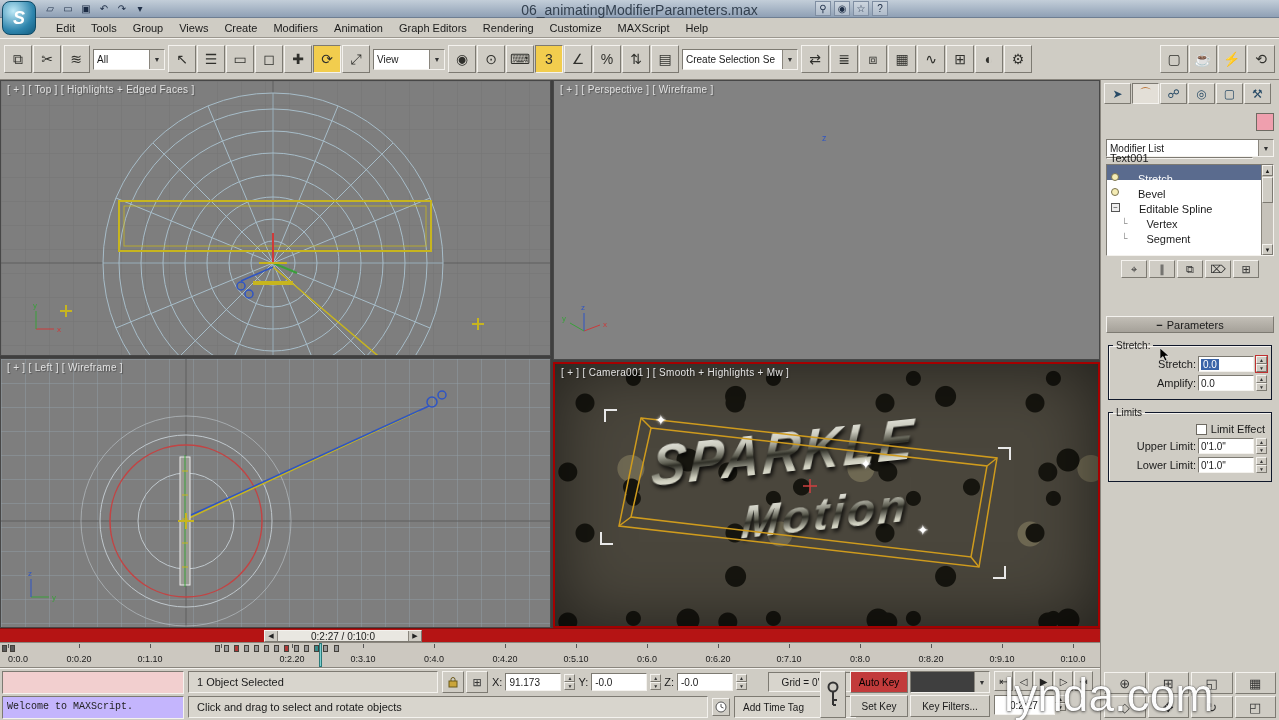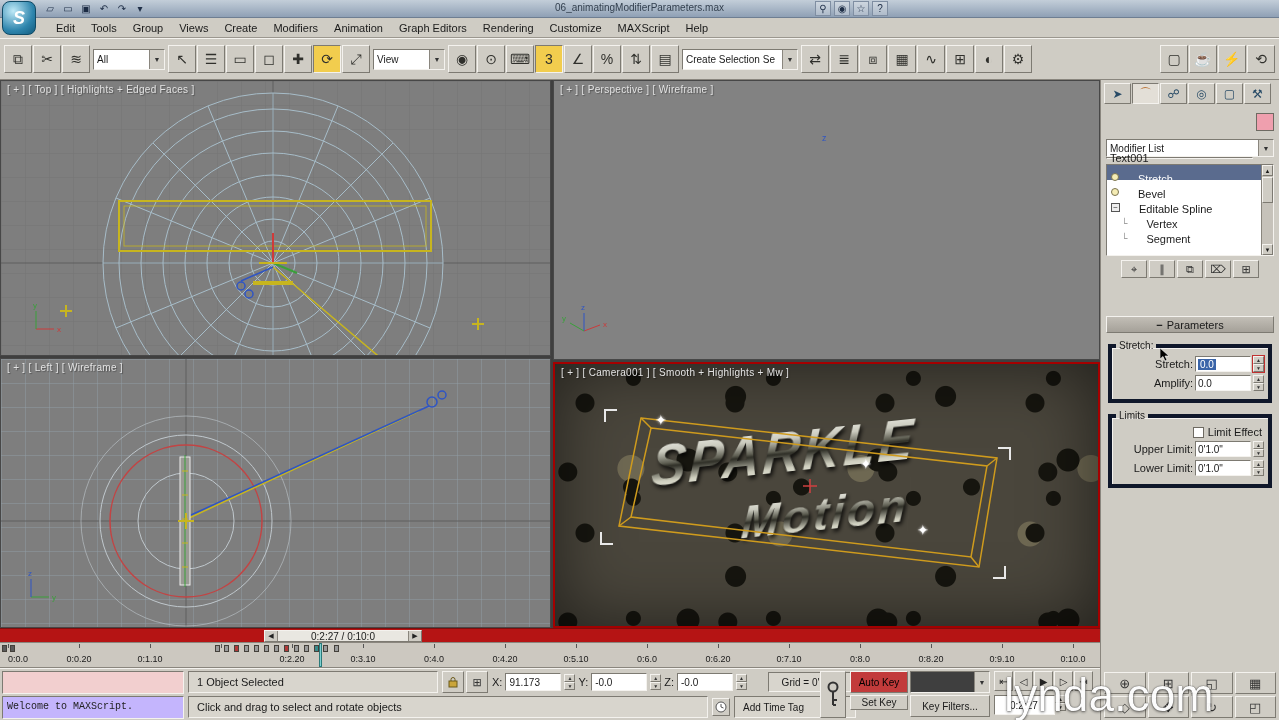--- a/index.html
+++ b/index.html
@@ -9,21 +9,21 @@
   
   .titlebar{position:absolute;left:0;top:0;width:1279px;height:18px;background:linear-gradient(#c3ced9,#8fa0b5);border-bottom:1px solid #6e7e92;}
   .appbtn{position:absolute;left:2px;top:1px;width:34px;height:34px;border-radius:8px;z-index:30;
     background:radial-gradient(circle at 32% 28%,#bfe9f7,#2e85ad 62%,#135a7c);border:1px solid #0f4a66;
     display:flex;align-items:center;justify-content:center;color:#fff;font-weight:bold;font-size:18px;font-style:italic;}
   #qa{position:absolute;left:42px;top:1px;display:flex;gap:2px;align-items:center;}
   .qa-btn{min-width:16px;height:15px;padding:0 2px;display:flex;align-items:center;justify-content:center;font-size:10px;color:#203048;border:1px solid transparent;}
   .qa-btn:nth-child(odd){color:#1b2b44;}
   #infocenter{position:absolute;left:815px;top:1px;display:flex;gap:3px;}
   .ic-btn{background:rgba(255,255,255,.25);border:1px solid #7f8ea2;}
-  .win-title{position:absolute;left:50%;top:2px;transform:translateX(-50%);font-size:10px;color:#33404f;white-space:nowrap;}
+  .win-title{position:absolute;left:50%;top:2px;transform:translateX(-50%);font-size:14px;color:#33404f;white-space:nowrap;}
 
   
   #menubar{position:absolute;left:40px;top:18px;right:0;height:20px;display:flex;align-items:center;padding-left:8px;background:#cfccc4;border-bottom:1px solid #9b978f;}
   .menu-item{padding:2px 8px;cursor:default;}
 
   
   #toolbar{position:absolute;left:0;top:38px;width:1279px;height:42px;display:flex;align-items:center;gap:1px;padding:0 4px;background:#cfccc4;border-top:1px solid #f4f2ee;border-bottom:1px solid #8a867e;}
   .tbtn{width:28px;height:28px;display:flex;align-items:center;justify-content:center;font-size:14px;color:#30302c;
     background:#cfccc4;border:1px solid;border-color:#f4f2ee #7d7a72 #7d7a72 #f4f2ee;}
   .tbtn.active{background:#f2cd4e;border-color:#7d7a72 #f4f2ee #f4f2ee #7d7a72;}
@@ -84,21 +84,21 @@
   .bulb{width:8px;height:8px;border-radius:50%;background:#f5ecb4;border:1px solid #7a7350;flex:0 0 auto;}
   .minusbox{width:9px;height:9px;border:1px solid #555;font-size:8px;line-height:7px;text-align:center;background:#eee;color:#333;flex:0 0 auto;}
   .treedash{color:#888;font-size:9px;}
   .stack-sb{position:absolute;right:0;top:0;bottom:0;width:12px;background:#c6c2ba;border-left:1px solid #8a867e;}
   .sb-btn{height:11px;display:flex;align-items:center;justify-content:center;font-size:6px;background:#cfccc4;border:1px solid;border-color:#f4f2ee #7d7a72 #7d7a72 #f4f2ee;}
   .sb-thumb{position:absolute;left:0;right:0;top:12px;height:26px;background:#cfccc4;border:1px solid;border-color:#f4f2ee #7d7a72 #7d7a72 #f4f2ee;}
   #stack-btns{margin:4px 5px 0;display:flex;gap:2px;justify-content:center;}
   .sbtn{width:26px;height:18px;display:flex;align-items:center;justify-content:center;font-size:11px;background:#cfccc4;border:1px solid;border-color:#f4f2ee #7d7a72 #7d7a72 #f4f2ee;color:#333;}
   .rollout{margin:38px 5px 0;height:17px;background:linear-gradient(#c2beb6,#a5a199);border:1px solid;border-color:#f4f2ee #7d7a72 #7d7a72 #f4f2ee;display:flex;align-items:center;justify-content:center;gap:4px;font-size:11px;}
   .rollout .minus{font-weight:bold;}
-  fieldset{margin:7px 7px 0;padding:2px 4px 5px;border:4px solid #0f172a;box-shadow:1px 1px 0 #f4f2ee inset;font-size:11px;}
+  fieldset{margin:7px 7px 0;padding:2px 4px 5px;border:1px solid #0f172a;box-shadow:1px 1px 0 #f4f2ee inset;font-size:11px;}
   legend{font-size:10px;padding:0 3px;}
   .param-row{display:flex;align-items:center;justify-content:flex-end;gap:2px;margin:3px 0;}
   .pfield{width:56px;height:16px;background:#fff;border:1px solid;border-color:#7d7a72 #f4f2ee #f4f2ee #7d7a72;display:flex;align-items:center;padding:0 2px;font-size:10px;}
   .hl{background:#3a64a8;color:#fff;padding:0 2px;}
   .spin{width:11px;height:16px;display:flex;flex-direction:column;}
   .spin span{flex:1;display:flex;align-items:center;justify-content:center;font-size:5px;line-height:1;background:#cfccc4;border:1px solid;border-color:#f4f2ee #7d7a72 #7d7a72 #f4f2ee;color:#333;}
   .spin.keyed{outline:1px solid #c03030;}
   #axis-row{display:flex;justify-content:space-around;padding:3px 4px 2px;}
   .axis-opt{display:flex;align-items:center;gap:3px;}
   .radio{width:10px;height:10px;border-radius:50%;background:#fff;border:1px solid #6e6a62;position:relative;display:inline-block;}
@@ -129,21 +129,21 @@
   #lock-btn{position:absolute;left:442px;top:2px;width:22px;height:22px;display:flex;align-items:center;justify-content:center;}
   #abs-btn{position:absolute;left:466px;top:2px;width:22px;height:22px;display:flex;align-items:center;justify-content:center;font-size:11px;color:#333;}
   .coords{position:absolute;left:492px;top:3px;display:flex;align-items:center;gap:3px;height:20px;}
   .coord-label{font-size:11px;}
   .coord-field{width:56px;height:18px;background:#fff;display:flex;align-items:center;padding:0 3px;font-size:10px;}
   #grid-box{position:absolute;left:768px;top:3px;width:88px;height:20px;background:#d8d5cd;display:flex;align-items:center;justify-content:center;font-size:10px;}
   #clock-btn{position:absolute;left:712px;top:29px;width:18px;height:18px;display:flex;align-items:center;justify-content:center;}
   #timetag-box{position:absolute;left:734px;top:27px;width:122px;height:22px;background:#d8d5cd;display:flex;align-items:center;padding:0 8px;font-size:10px;}
   #keymode-btn{position:absolute;left:820px;top:2px;width:26px;height:47px;display:flex;align-items:center;justify-content:center;}
   #autokey{position:absolute;left:850px;top:2px;width:58px;height:22px;display:flex;align-items:center;justify-content:center;font-size:10px;color:#000;}
-  #setkey{position:absolute;left:850px;top:26px;width:58px;height:15px;display:flex;align-items:center;justify-content:center;font-size:10px;}
+  #setkey{position:absolute;left:850px;top:26px;width:58px;height:22px;display:flex;align-items:center;justify-content:center;font-size:10px;}
   #selkey-combo{position:absolute;left:910px;top:2px;width:80px;height:22px;background:#3f3f3f;color:#fff;display:flex;align-items:center;}
   #selkey-combo .combo-val{font-size:15px;margin-top:36px;}
   #keyfilters{position:absolute;left:910px;top:26px;width:80px;height:22px;display:flex;align-items:center;justify-content:center;font-size:10px;}
   #playback{position:absolute;left:994px;top:2px;display:flex;gap:1px;}
   .pb-btn{width:19px;height:20px;display:flex;align-items:center;justify-content:center;font-size:10px;background:#cfccc4;border:1px solid;border-color:#f4f2ee #7d7a72 #7d7a72 #f4f2ee;color:#222;}
   #timefield{position: absolute;left:994px;top:26px;width:72px;height:20px;display:flex;}
   #timefield .val{flex:1;background:#fff;display:flex;align-items:center;padding:0 15px;font-size:10px;}
 
   
   #vpnav{position:absolute;left:1104px;top:672px;width:172px;display:grid;grid-template-columns:repeat(4,1fr);gap:2px;z-index:20;}

